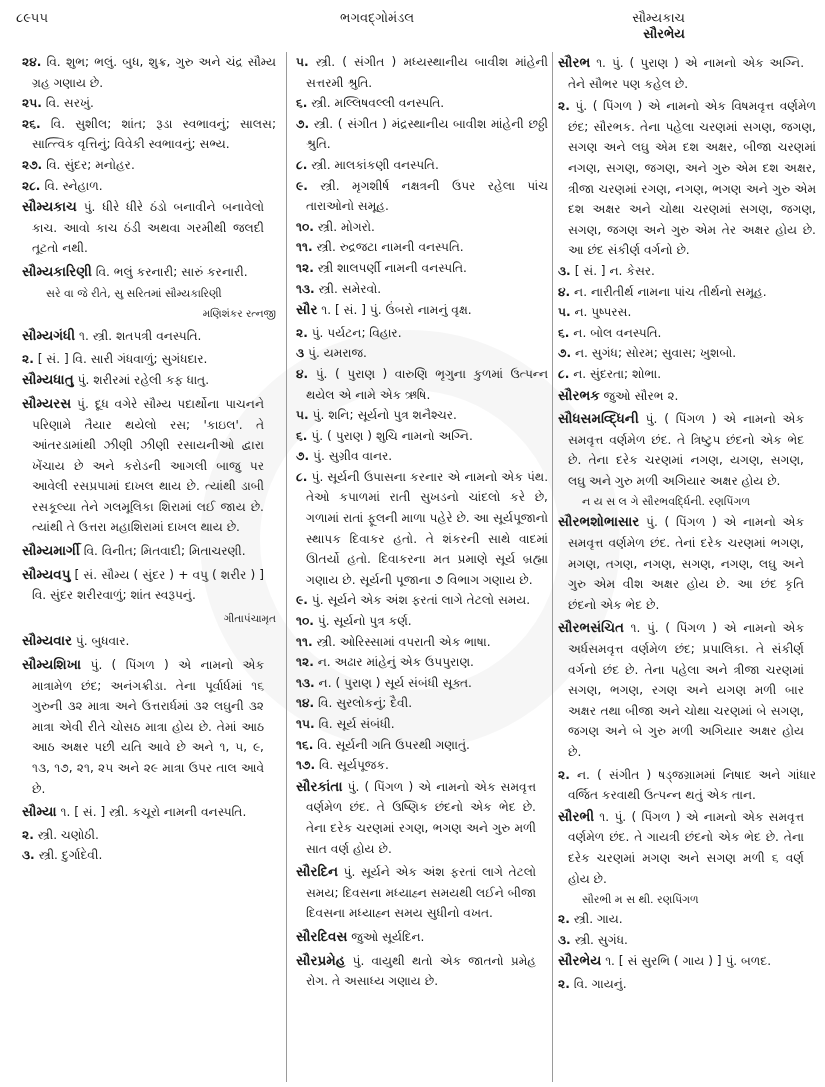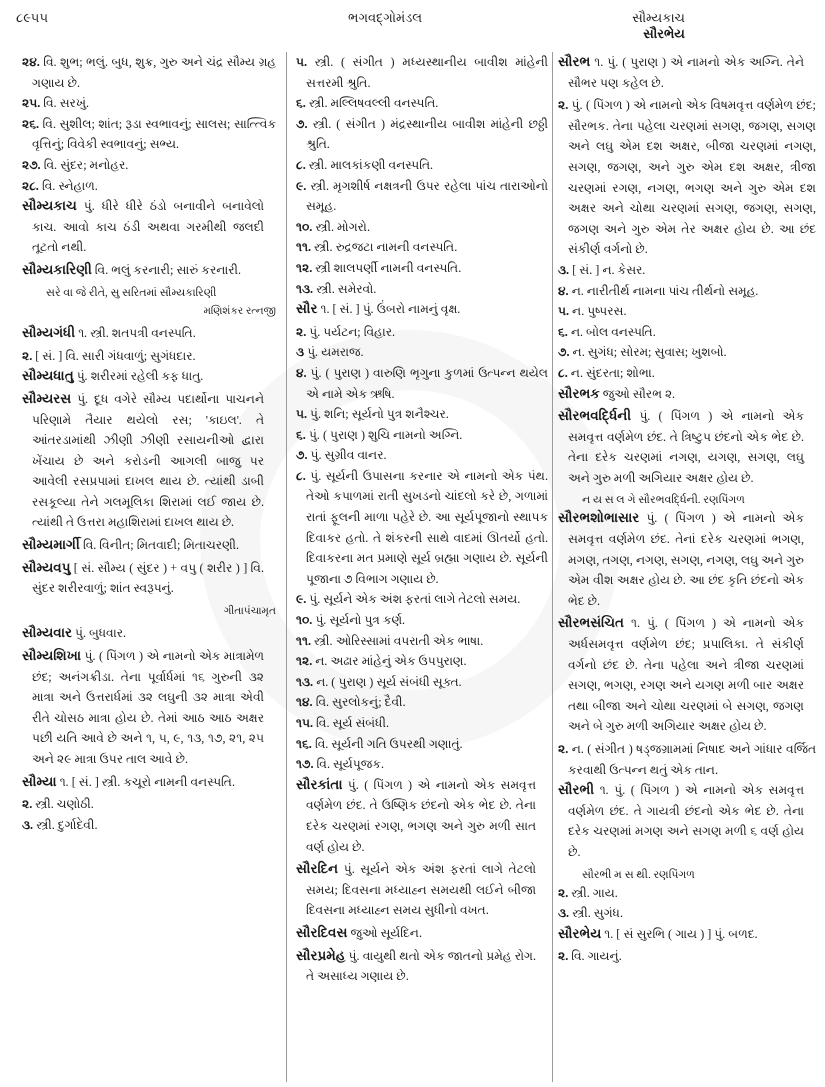--- a/index.html
+++ b/index.html
@@ -2,24 +2,24 @@
 <html><head>
 <meta charset="utf-8">
 <style>
   html, body { margin: 0; padding: 0; background: #ffffff; }
   body {
     width: 825px; height: 1087px; overflow: hidden; position: relative;
     font-family: "DejaVu Sans", sans-serif; color: #1a1a1a;
   }
   .header { position: absolute; top: 0; left: 0; width: 693px; height: 52px; }
   .page-no { position: absolute; left: 16px; top: 10px; font-size: 13px; }
-  .running-title { position: absolute; left: 348px; top: 10px; font-size: 13px; }
+  .running-title { position: absolute; left: 340px; top: 10px; font-size: 13px; }
   .guide { position: absolute; right: 8px; top: 10px; text-align: right; font-size: 13px; line-height: 16px; }
   .guide .w2 { font-weight: bold; }
-  .columns { position: absolute; top: 52px; left: 0; width: 825px; height: 1030px; font-family: Liberation Serif, serif; }
+  .columns { position: absolute; top: 52px; left: 0; width: 825px; height: 1030px; }
   .col { position: absolute; top: 0; height: 1030px; overflow: hidden; font-size: 12.2px; line-height: 20.6px; }
   .col1 { left: 22px; width: 254px; }
   .col2 { left: 296px; width: 252px; }
   .col3 { left: 558px; width: 258px; }
   .rule { position: absolute; top: 52px; width: 1px; height: 1030px; background: #9a9a9a; }
   .rule1 { left: 286px; }
   .rule2 { left: 552px; }
   .entry { margin: 0 12px 2px 0; padding-left: 10px; text-indent: -10px; text-align: justify; }
   .sub { margin: 0; padding-left: 10px; text-indent: -10px; text-align: justify; }
   .hw { font-weight: bold; font-size: 13.5px; }
@@ -110,21 +110,21 @@
   <div class="col col3">
       <p class="entry"><span class="hw">સૌરભ</span> <span>૧. પું. ( પુરાણ ) એ નામનો એક અગ્નિ. તેને સૌભર પણ કહેલ છે.</span></p>
       <p class="sub"><span class="num">૨.</span> <span>પું. ( પિંગળ ) એ નામનો એક વિષમવૃત્ત વર્ણમેળ છંદ; સૌરભક. તેના પહેલા ચરણમાં સગણ, જગણ, સગણ અને લઘુ એમ દશ અક્ષર, બીજા ચરણમાં નગણ, સગણ, જગણ, અને ગુરુ એમ દશ અક્ષર, ત્રીજા ચરણમાં રગણ, નગણ, ભગણ અને ગુરુ એમ દશ અક્ષર અને ચોથા ચરણમાં સગણ, જગણ, સગણ, જગણ અને ગુરુ એમ તેર અક્ષર હોય છે. આ છંદ સંકીર્ણ વર્ગનો છે.</span></p>
       <p class="sub"><span class="num">૩.</span> <span>[ સં. ] ન. કેસર.</span></p>
       <p class="sub"><span class="num">૪.</span> <span>ન. નારીતીર્થ નામના પાંચ તીર્થનો સમૂહ.</span></p>
       <p class="sub"><span class="num">૫.</span> <span>ન. પુષ્પરસ.</span></p>
       <p class="sub"><span class="num">૬.</span> <span>ન. બોલ વનસ્પતિ.</span></p>
       <p class="sub"><span class="num">૭.</span> <span>ન. સુગંધ; સોરમ; સુવાસ; ખુશબો.</span></p>
       <p class="sub"><span class="num">૮.</span> <span>ન. સુંદરતા; શોભા.</span></p>
       <p class="entry"><span class="hw">સૌરભક</span> <span>જુઓ સૌરભ ૨.</span></p>
-      <p class="entry"><span class="hw">સૌરભવર્દ્ધિની</span> <span>પું. ( પિંગળ ) એ નામનો એક સમવૃત્ત વર્ણમેળ છંદ. તે ત્રિષ્ટુપ છંદનો એક ભેદ છે. તેના દરેક ચરણમાં નગણ, યગણ, સગણ, લઘુ અને ગુરુ મળી અગિયાર અક્ષર હોય છે.</span></p>
+      <p class="entry"><span class="hw">સૌધસમવ્દ્ધિની</span> <span>પું. ( પિંગળ ) એ નામનો એક સમવૃત્ત વર્ણમેળ છંદ. તે ત્રિષ્ટુપ છંદનો એક ભેદ છે. તેના દરેક ચરણમાં નગણ, યગણ, સગણ, લઘુ અને ગુરુ મળી અગિયાર અક્ષર હોય છે.</span></p>
       <div class="quote">
         <div>ન ય સ લ ગે સૌરભવર્દ્ધિની.          રણપિંગળ</div>
       </div>
       <p class="entry"><span class="hw">સૌરભશોભાસાર</span> <span>પું. ( પિંગળ ) એ નામનો એક સમવૃત્ત વર્ણમેળ છંદ. તેનાં દરેક ચરણમાં ભગણ, મગણ, તગણ, નગણ, સગણ, નગણ, લઘુ અને ગુરુ એમ વીશ અક્ષર હોય છે. આ છંદ કૃતિ છંદનો એક ભેદ છે.</span></p>
       <p class="entry"><span class="hw">સૌરભસંચિત</span> <span>૧. પું. ( પિંગળ ) એ નામનો એક અર્ધસમવૃત્ત વર્ણમેળ છંદ; પ્રપાલિકા. તે સંકીર્ણ વર્ગનો છંદ છે. તેના પહેલા અને ત્રીજા ચરણમાં સગણ, ભગણ, રગણ અને યગણ મળી બાર અક્ષર તથા બીજા અને ચોથા ચરણમાં બે સગણ, જગણ અને બે ગુરુ મળી અગિયાર અક્ષર હોય છે.</span></p>
       <p class="sub"><span class="num">૨.</span> <span>ન. ( સંગીત ) ષડ્જગ્રામમાં નિષાદ અને ગાંધાર વર્જિત કરવાથી ઉત્પન્ન થતું એક તાન.</span></p>
       <p class="entry"><span class="hw">સૌરભી</span> <span>૧. પું. ( પિંગળ ) એ નામનો એક સમવૃત્ત વર્ણમેળ છંદ. તે ગાયત્રી છંદનો એક ભેદ છે. તેના દરેક ચરણમાં મગણ અને સગણ મળી ૬ વર્ણ હોય છે.</span></p>
       <div class="quote">
         <div>સૌરભી મ સ થી.          રણપિંગળ</div>
       </div>

